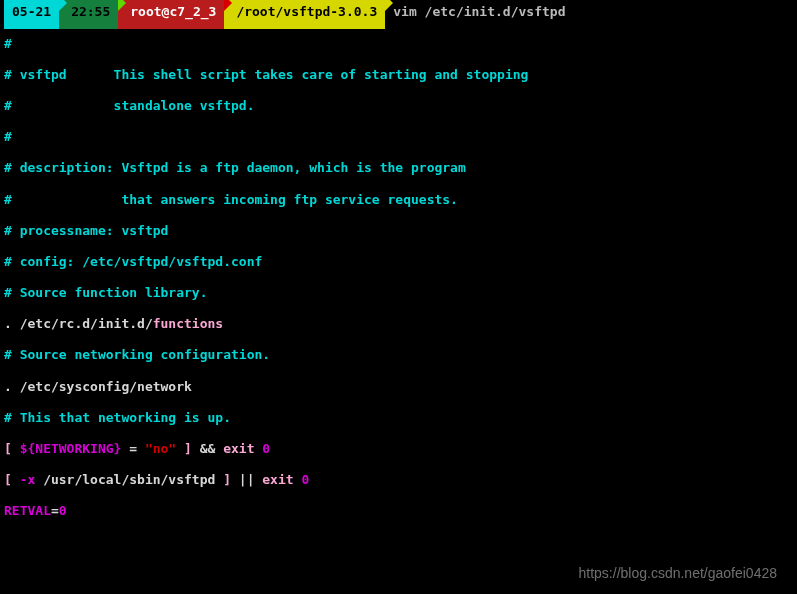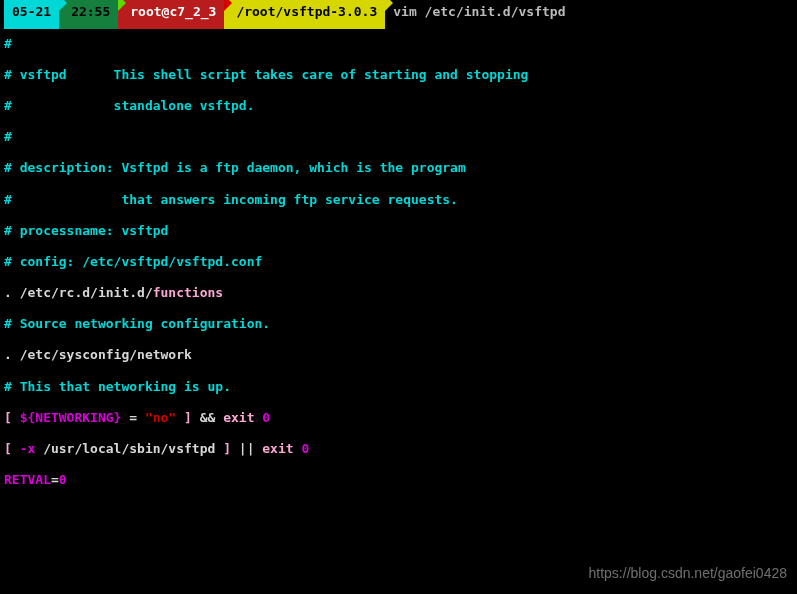--- a/index.html
+++ b/index.html
@@ -34,21 +34,21 @@
     .seg-red::after { border-left-color: #d70000; }
     .seg-yellow { background: #d7d700; color: #000; padding-left: 12px; }
     .seg-yellow::after { border-left-color: #d7d700; }
     .cmd { color: #bbb; margin-left: 8px; }
     .code { white-space: pre; }
     .cyan { color: #00d7d7; }
     .white { color: #d7d7d7; }
     .yellow { color: #f9a8d4; }
     .magenta { color: #d700d7; }
     .red { color: #d70000; }
-    .watermark { position: absolute; bottom: 12px; right: 10px; color: rgba(200,200,200,0.55); font-family: Arial, sans-serif; font-size: 14px; font-weight: normal; }
+    .watermark { position: absolute; bottom: 12px; right: 20px; color: rgba(200,200,200,0.55); font-family: Arial, sans-serif; font-size: 14px; font-weight: normal; }
   </style>
 </head>
 <body>
 
 <div class="prompt-line">
   <span class="seg seg-cyan">05-21</span>
   <span class="seg seg-green">22:55</span>
   <span class="seg seg-red">root@c7_2_3</span>
   <span class="seg seg-yellow">/root/vsftpd-3.0.3</span>
   <span class="cmd">vim /etc/init.d/vsftpd</span>
@@ -56,20 +56,21 @@
 
 <div class="code">
 <div class="cyan">#</div>
 <div class="cyan"># vsftpd      This shell script takes care of starting and stopping</div>
 <div class="cyan">#             standalone vsftpd.</div>
 <div class="cyan">#</div>
 <div class="cyan"># description: Vsftpd is a ftp daemon, which is the program</div>
 <div class="cyan">#              that answers incoming ftp service requests.</div>
 <div class="cyan"># processname: vsftpd</div>
 <div class="cyan"># config: /etc/vsftpd/vsftpd.conf</div>
+<div class="cyan"># Source function library.</div>
 <div><span class="white">. /etc/rc.d/init.d/</span><span class="yellow">functions</span></div>
 <div class="cyan"># Source networking configuration.</div>
 <div class="white">. /etc/sysconfig/network</div>
 <div class="cyan"># This that networking is up.</div>
 <div><span class="yellow">[</span><span class="magenta"> ${NETWORKING}</span><span class="white"> = </span><span class="red">"no"</span><span class="yellow"> ]</span><span class="white"> &amp;&amp; </span><span class="yellow">exit</span><span class="magenta"> 0</span></div>
 <div><span class="yellow">[</span><span class="magenta"> -x</span><span class="white"> /usr/local/sbin/vsftpd </span><span class="yellow">]</span><span class="white"> || </span><span class="yellow">exit</span><span class="magenta"> 0</span></div>
 <div><span class="magenta">RETVAL</span><span class="white">=</span><span class="magenta">0</span></div>
 
 
 

